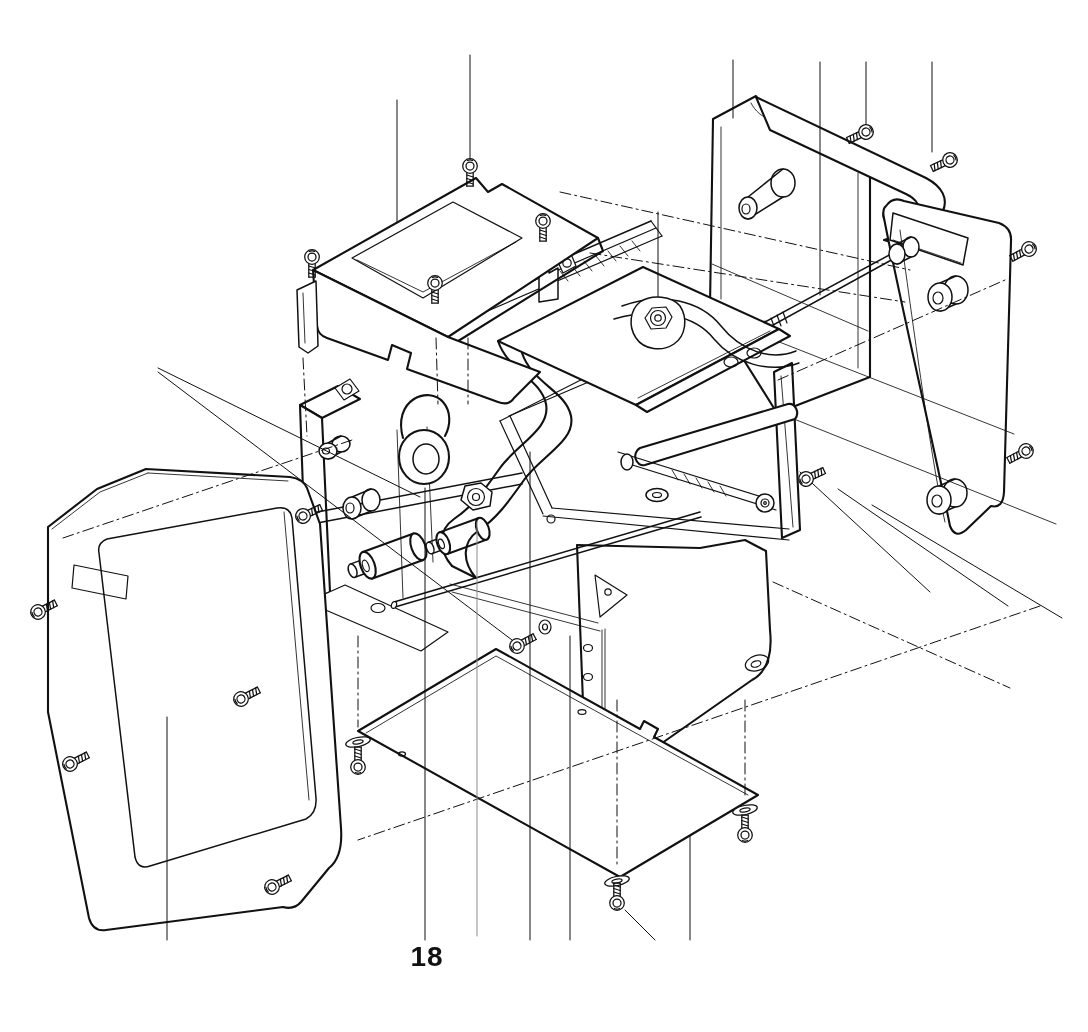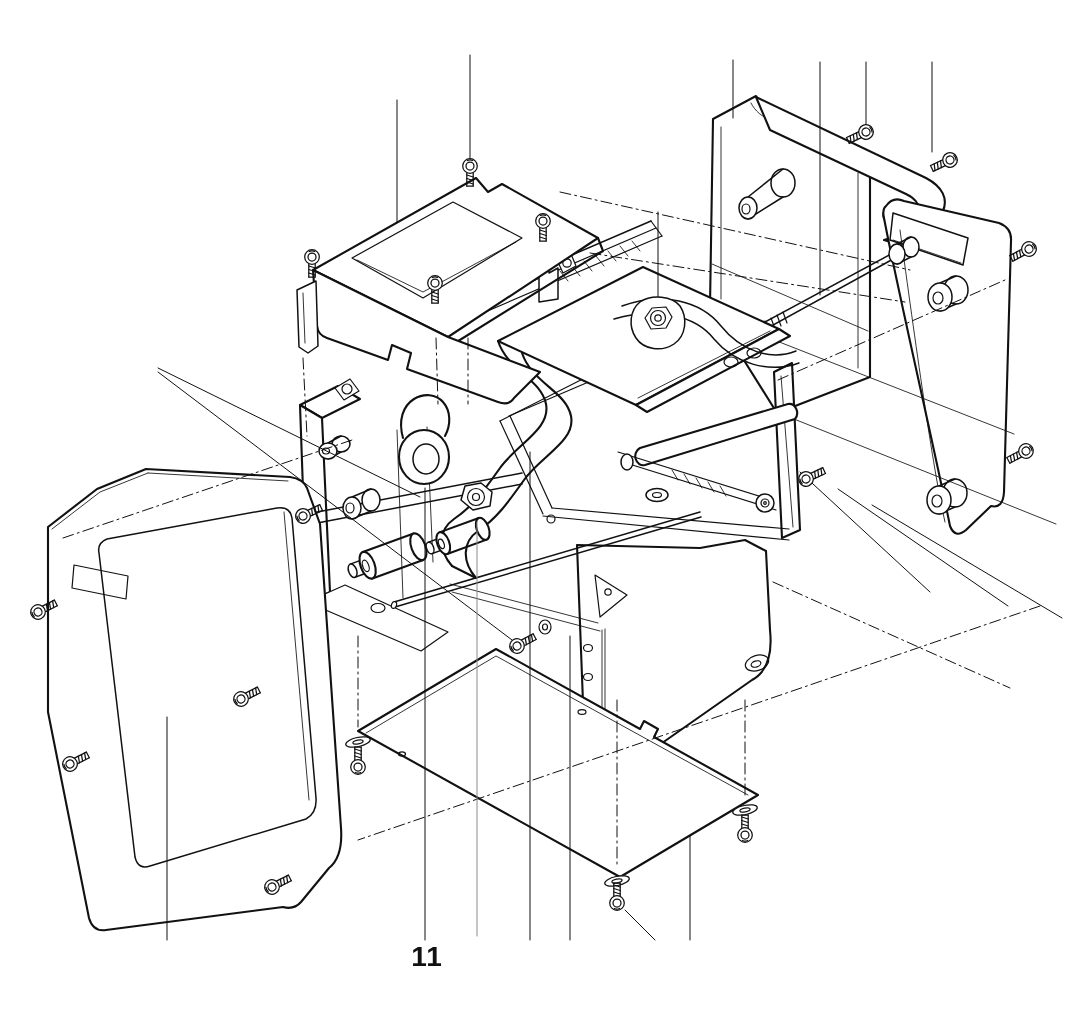--- a/index.html
+++ b/index.html
@@ -386,14 +386,14 @@
     <use href="#screw" transform="translate(38 612) rotate(243)"></use>
     <use href="#screw" transform="translate(70 764) rotate(243)"></use>
     <use href="#screw" transform="translate(241 699) rotate(243)"></use>
     <use href="#screw" transform="translate(272 887) rotate(243)"></use>
     <use href="#screw" transform="translate(358 767) rotate(180)"></use>
     <use href="#screw" transform="translate(617 903) rotate(180)"></use>
     <use href="#screw" transform="translate(745 835) rotate(180)"></use>
   </g>
 </svg>
 
-<div class="part-label">11</div>
+<div class="part-label">18</div>
 </div>
 
 </body></html>

